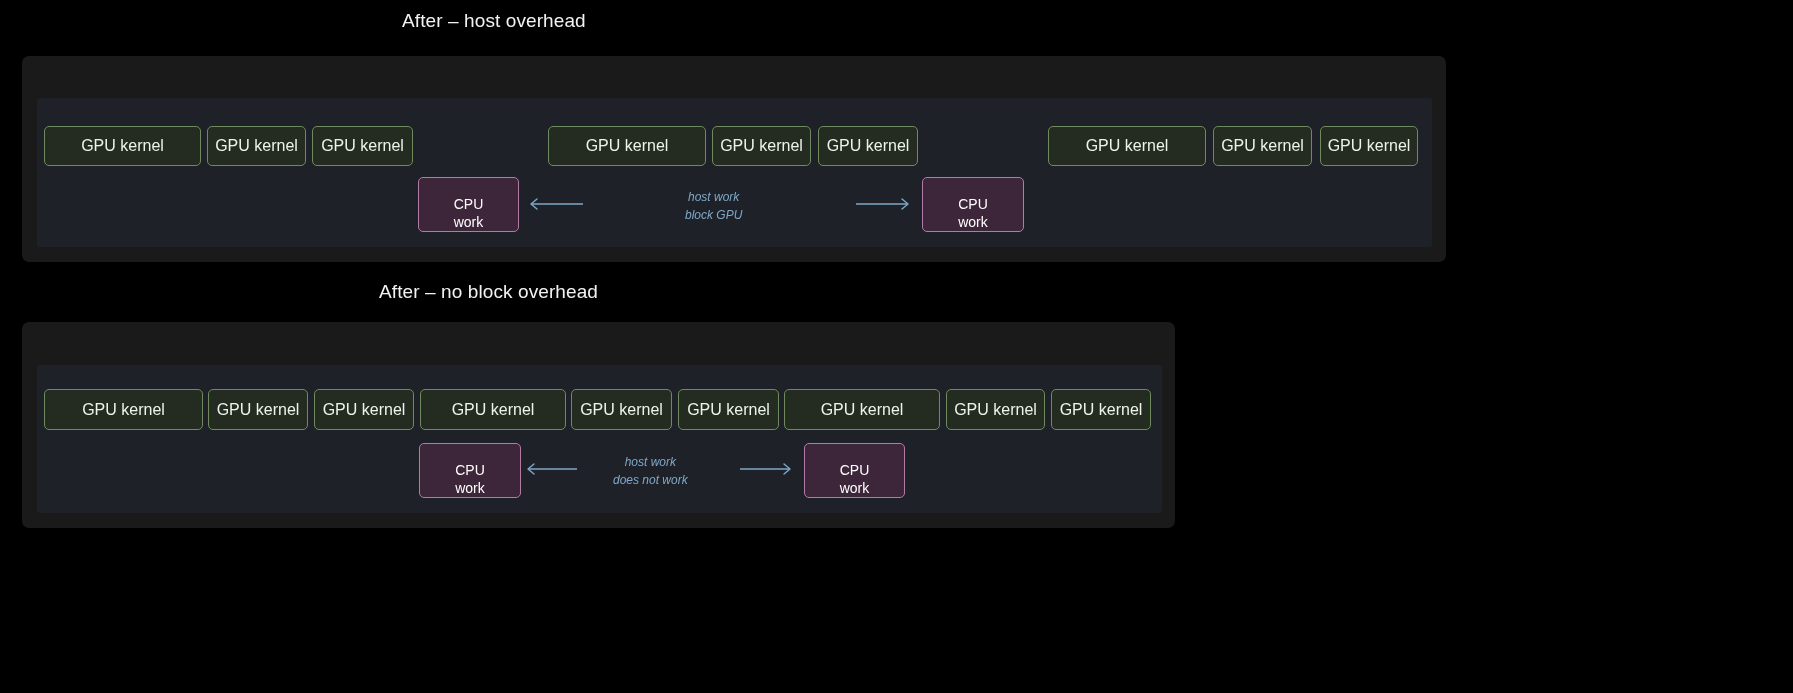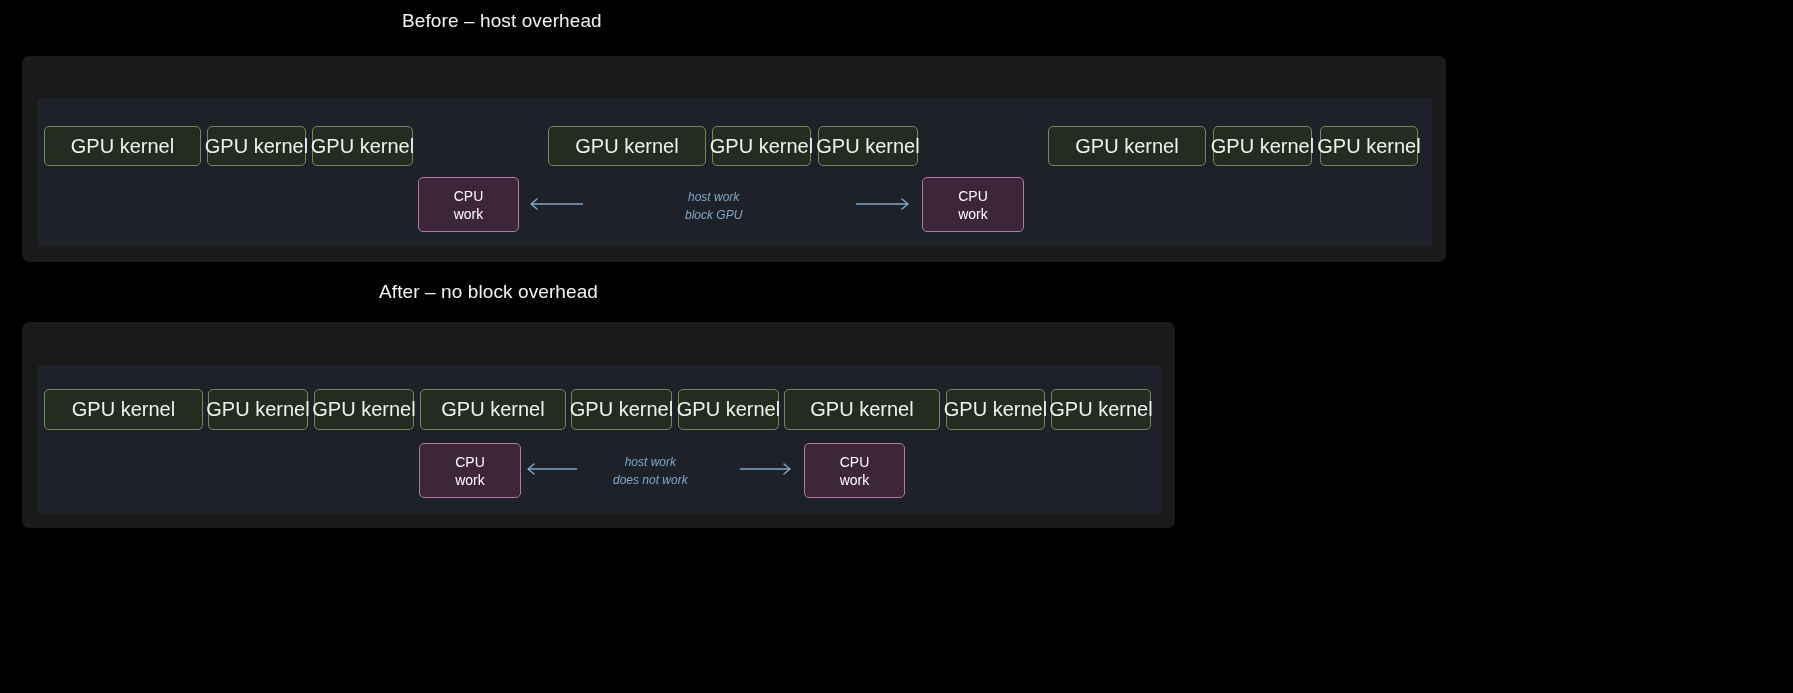--- a/index.html
+++ b/index.html
@@ -60,21 +60,21 @@
 
   .gpu-kernel {
     box-sizing: border-box;
     height: 100%;
     background: #242c22;
     border: 1px solid #6f8a5f;
     border-radius: 5px;
     display: flex;
     align-items: center;
     justify-content: center;
-    font-size: 20px;
+    font-size: 16px;
     color: #eef3ea;
     white-space: nowrap;
     flex: 0 0 auto;
   }
 
   .cpu-row {
     position: absolute;
     left: 0;
     width: 100%;
     height: 0;
@@ -82,21 +82,21 @@
 
   .cpu-work {
     position: absolute;
     box-sizing: border-box;
     background: #3d2639;
     border: 1px solid #b07ba6;
     border-radius: 5px;
     display: flex;
     flex-direction: column;
     align-items: center;
-    justify-content: center;
+    justify-content: flex-end;
     font-size: 14px;
     line-height: 18px;
     color: #ffffff;
     white-space: nowrap;
   }
 
   
   .annot-label {
     position: absolute;
     font-size: 12px;
@@ -110,21 +110,21 @@
     position: absolute;
     height: 14px;
   }
   .arrow svg { display: block; overflow: visible; }
 </style>
 </head>
 <body style="background: rgb(0, 0, 0);">
 
 <div class="stage">
 
-  <div class="panel-title" id="title-before" style="color: rgb(242, 242, 242);">Before – host overhead</div>
+  <div class="panel-title" id="title-before" style="color: rgb(242, 242, 242);">After – host overhead</div>
 
   <div class="outer-panel" id="panel-before-outer" style="background: rgb(26, 26, 27);">
   </div>
 
   <div class="inner-band" id="band-before" style="background: rgb(30, 34, 40);">
   </div>
 
   <div class="kernel-row" id="kernels-before" style="position: absolute; width: 1374px; height: 40px; display: block;">
       <div class="gpu-kernel" style="position: absolute; left: 0px; width: 157px; top: 0px; height: 40px; background: rgb(36, 44, 34); border-color: rgb(111, 138, 95);">
         <span>GPU kernel</span>

